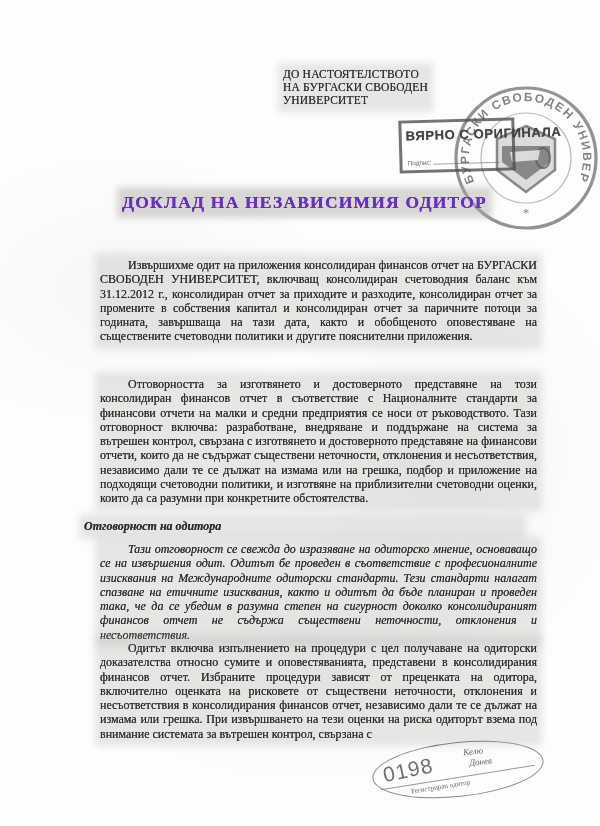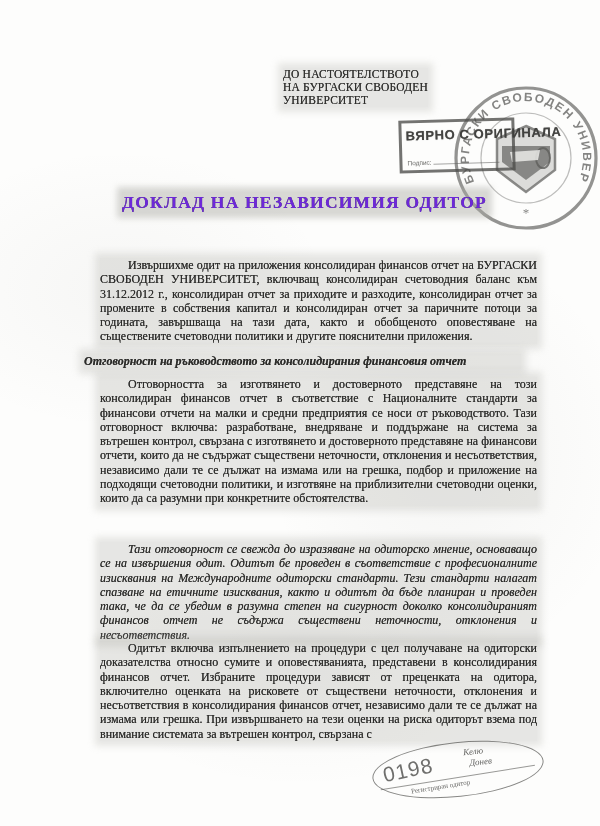--- a/index.html
+++ b/index.html
@@ -230,24 +230,24 @@
     <div class="certify-text">ВЯРНО С ОРИГИНАЛА</div>
     <div class="certify-sig">
       <span>Подпис:</span><span class="sig-line"></span>
     </div>
   </div>
 
   <h1 class="doc-title scan-text">ДОКЛАД НА НЕЗАВИСИМИЯ ОДИТОР</h1>
 
   <p class="body-par scan-text band p1">Извършихме одит на приложения консолидиран финансов отчет на БУРГАСКИ СВОБОДЕН УНИВЕРСИТЕТ, включващ консолидиран счетоводния баланс към 31.12.2012 г., консолидиран отчет за приходите и разходите, консолидиран отчет за промените в собствения капитал и консолидиран отчет за паричните потоци за годината, завършваща на тази дата, както и обобщеното оповестяване на съществените счетоводни политики и другите пояснителни приложения.</p>
 
-  <h2 class="sec-heading scan-text band h1pos">Отговорност на ръководството за консолидирания финансовия отчет</h2>
 
   <p class="body-par scan-text band p2">Отговорността за изготвянето и достоверното представяне на този консолидиран финансов отчет в съответствие с Националните стандарти за финансови отчети на малки и средни предприятия се носи от ръководството. Тази отговорност включва: разработване, внедряване и поддържане на система за вътрешен контрол, свързана с изготвянето и достоверното представяне на финансови отчети, които да не съдържат съществени неточности, отклонения и несъответствия, независимо дали те се дължат на измама или на грешка, подбор и приложение на подходящи счетоводни политики, и изготвяне на приблизителни счетоводни оценки, които да са разумни при конкретните обстоятелства.</p>
 
+  <h2 class="sec-heading scan-text band h2pos">Отговорност на одитора</h2>
 
   <p class="body-par scan-text band p3">Тази отговорност се свежда до изразяване на одиторско мнение, основаващо се на извършения одит. Одитът бе проведен в съответствие с професионалните изисквания на Международните одиторски стандарти. Тези стандарти налагат спазване на етичните изисквания, както и одитът да бъде планиран и проведен така, че да се убедим в разумна степен на сигурност доколко консолидираният финансов отчет не съдържа съществени неточности, отклонения и несъответствия.</p>
 
   <p class="body-par scan-text band p4">Одитът включва изпълнението на процедури с цел получаване на одиторски доказателства относно сумите и оповестяванията, представени в консолидирания финансов отчет. Избраните процедури зависят от преценката на одитора, включително оценката на рисковете от съществени неточности, отклонения и несъответствия в консолидирания финансов отчет, независимо дали те се дължат на измама или грешка. При извършването на тези оценки на риска одиторът взема под внимание системата за вътрешен контрол, свързана с</p>
 
   <div class="auditor-stamp">
     <div class="auditor-number">0198</div>
     <div class="auditor-name1">Келю</div>
     <div class="auditor-name2">Донев</div>
     <div class="auditor-line"></div>

